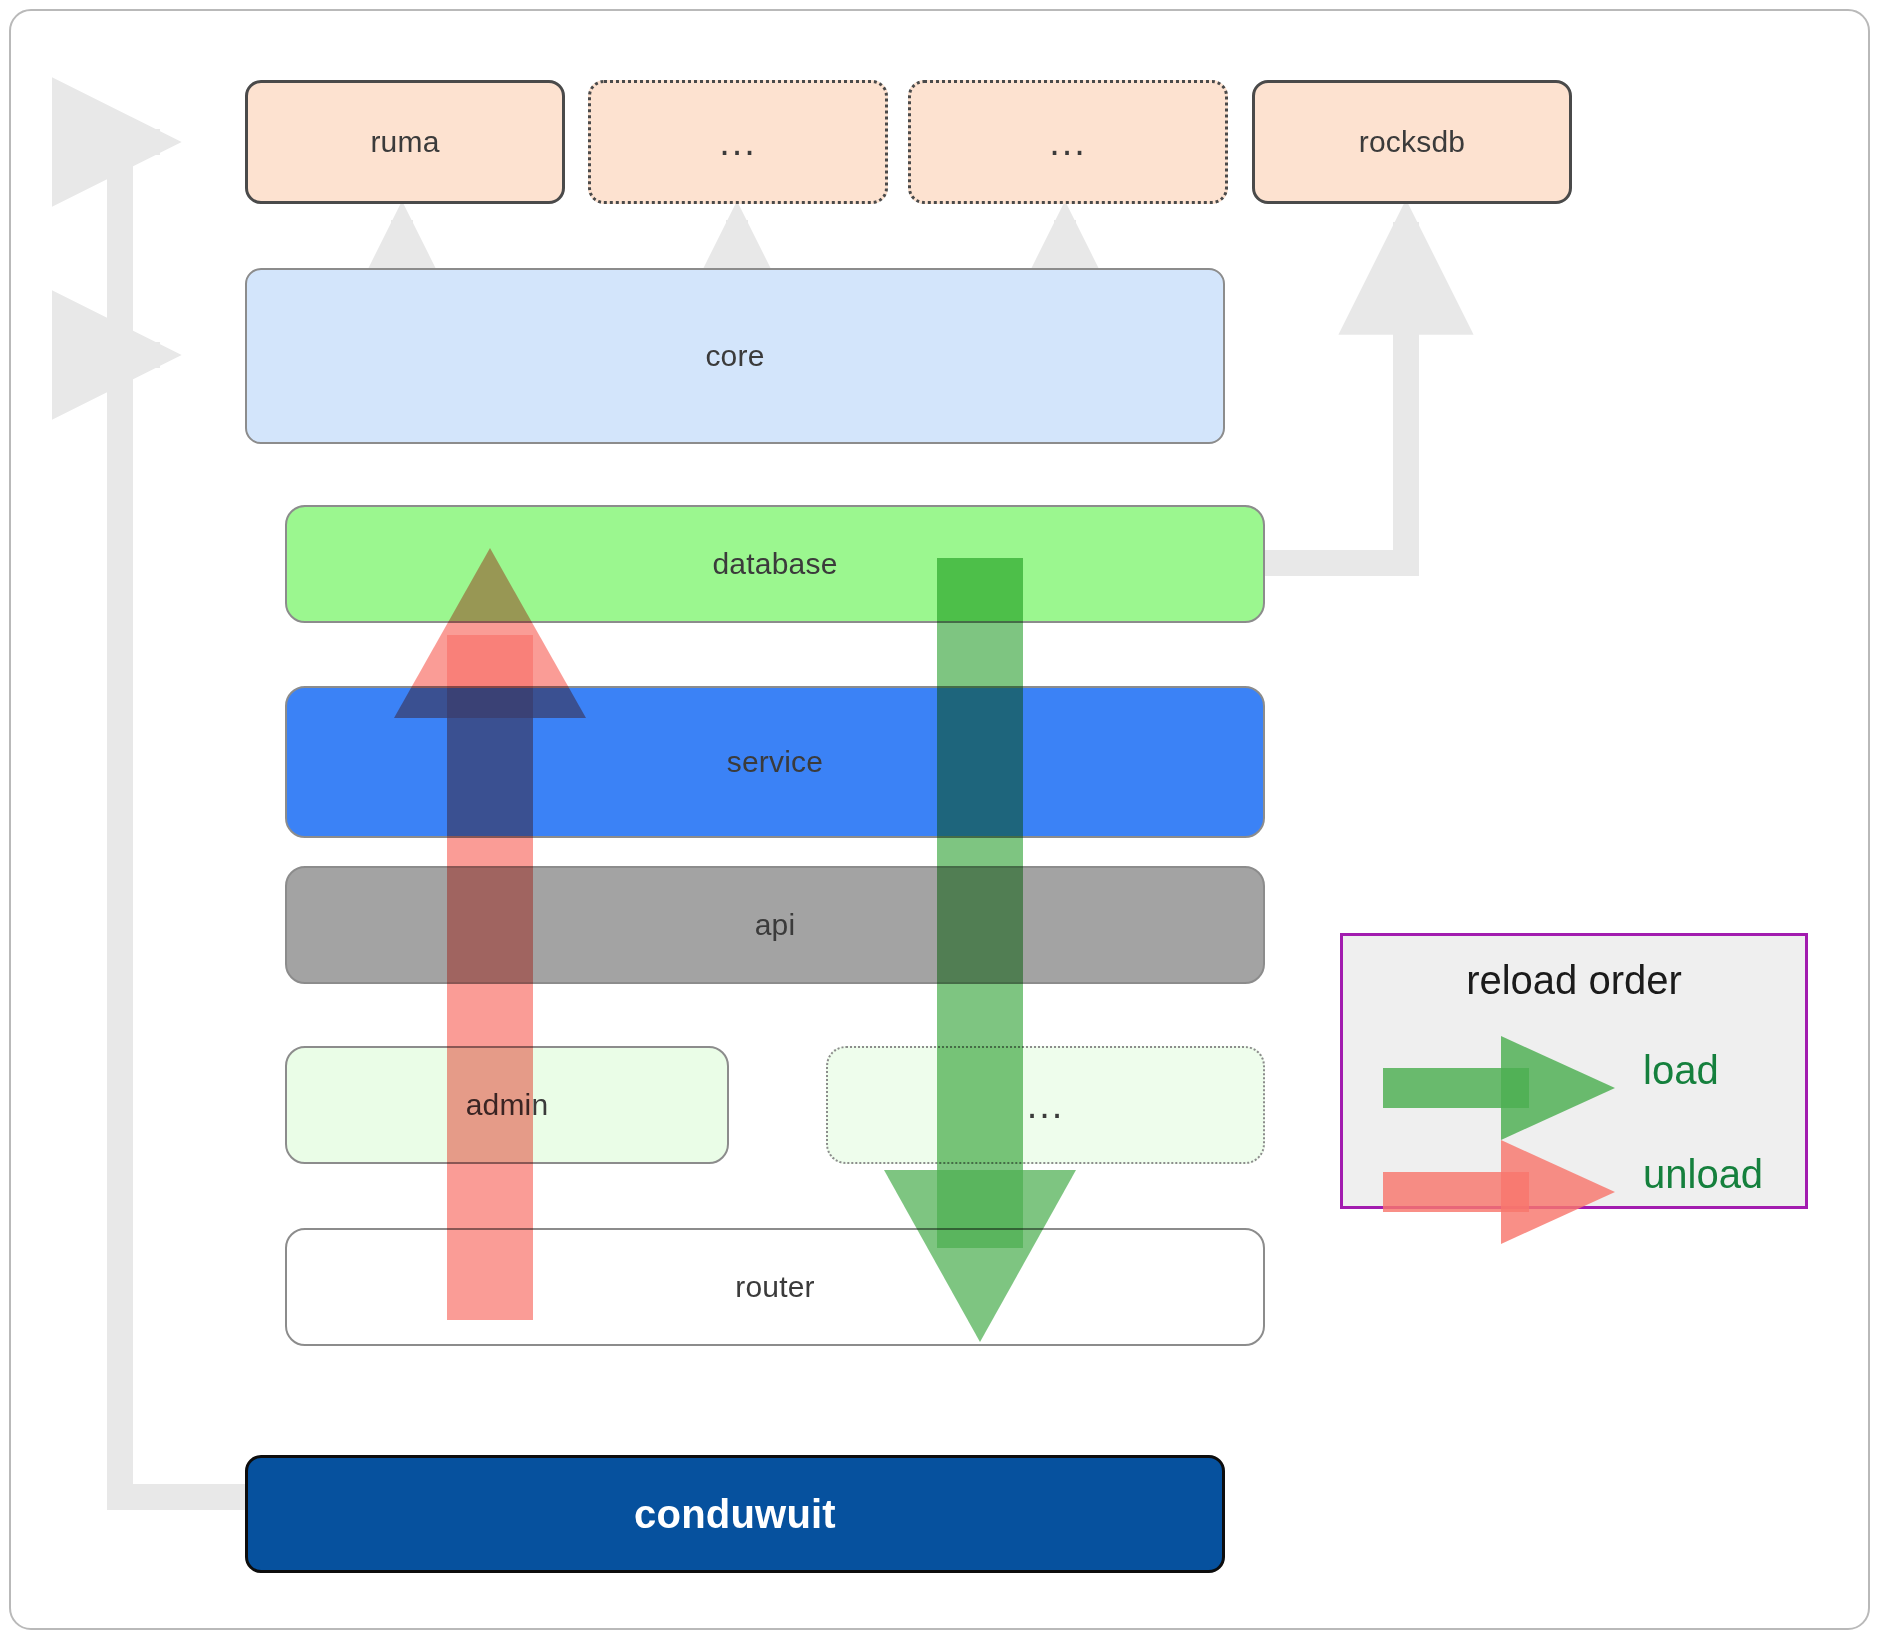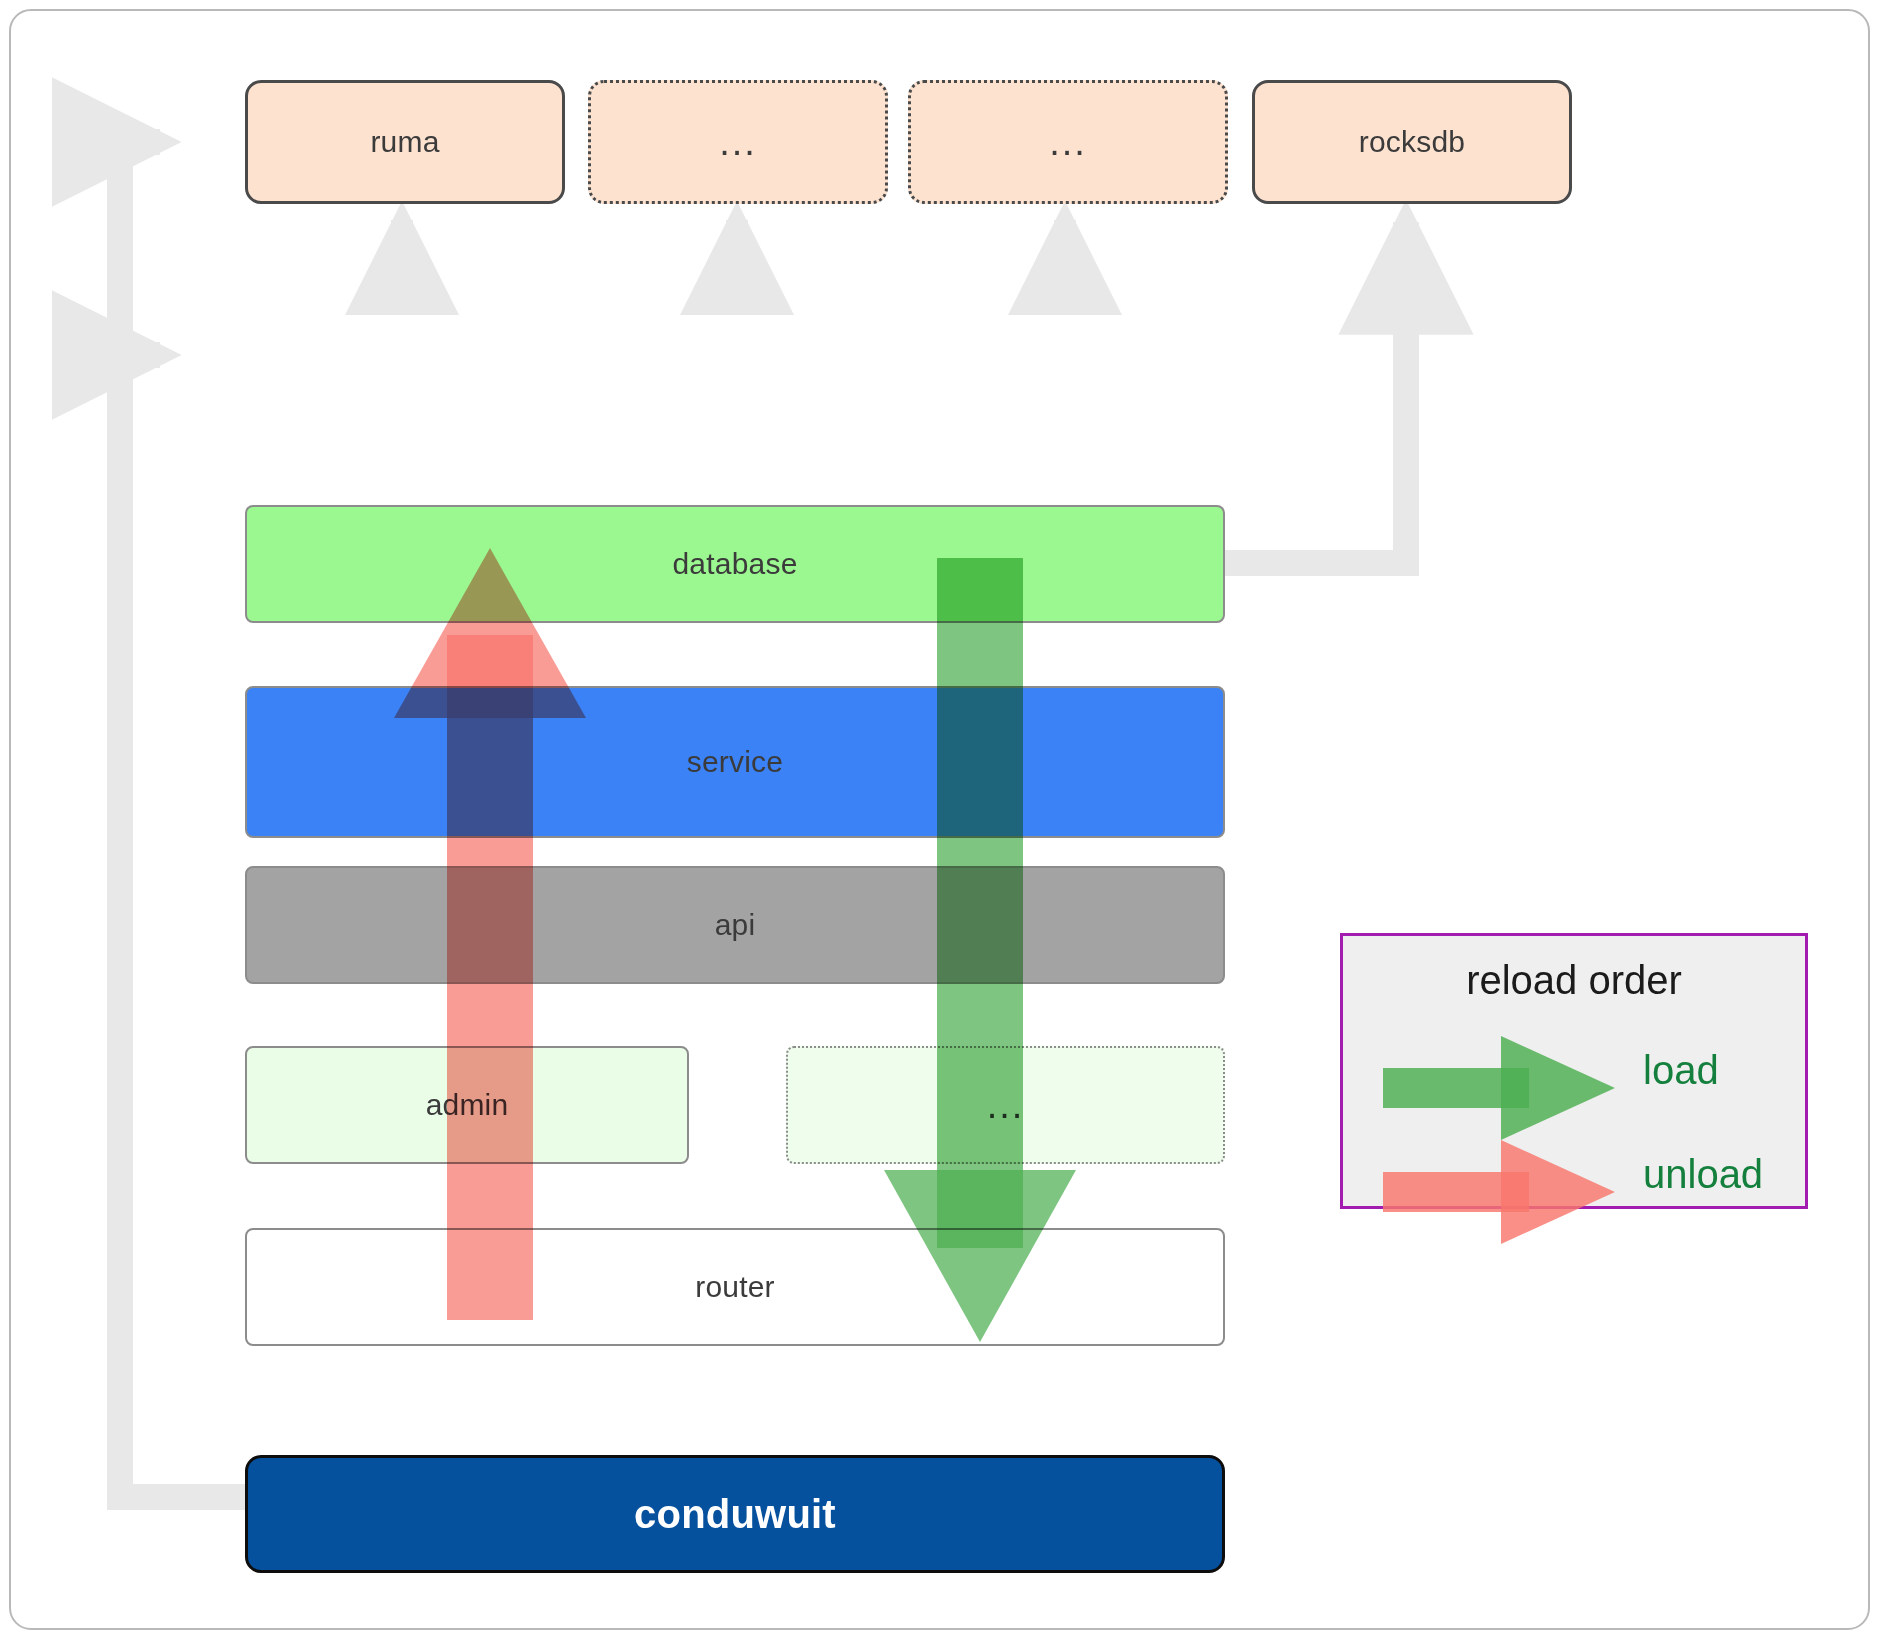--- a/index.html
+++ b/index.html
@@ -50,21 +50,22 @@
   
   .core{
     background:#d3e5fb;
     border:2px solid #8c8c8c;
     border-radius:16px;
   }
 
   
   .lyr{
     border:2px solid #8c8c8c;
-    border-radius:8px;
+    border-radius:20px;
+    margin-left:40px;
   }
   .lyr.ghost{border:2px dotted #8c8c8c;}
 
   
   .root{
     background:#06519e;
     border:3px solid #0d0d0d;
     border-radius:16px;
     color:#ffffff;
     font-size:40px;
@@ -152,20 +153,23 @@
   </div>
 
   <div class="node dep ghost dots" style="left:908px;top:80px;width:320px;height:124px;">
     <span>...</span>
   </div>
 
   <div class="node dep" style="left:1252px;top:80px;width:320px;height:124px;">
     <span>rocksdb</span>
   </div>
 
+  <div class="node core" style="left:245px;top:268px;width:980px;height:176px;">
+    <span>core</span>
+  </div>
 
   <div class="node lyr" style="left:245px;top:505px;width:980px;height:118px;background:#9bf78f;">
     <span>database</span>
   </div>
 
   <div class="node lyr" style="left:245px;top:686px;width:980px;height:152px;background:#3b82f6;">
     <span>service</span>
   </div>
 
   <div class="node lyr" style="left:245px;top:866px;width:980px;height:118px;background:#a3a3a3;">

